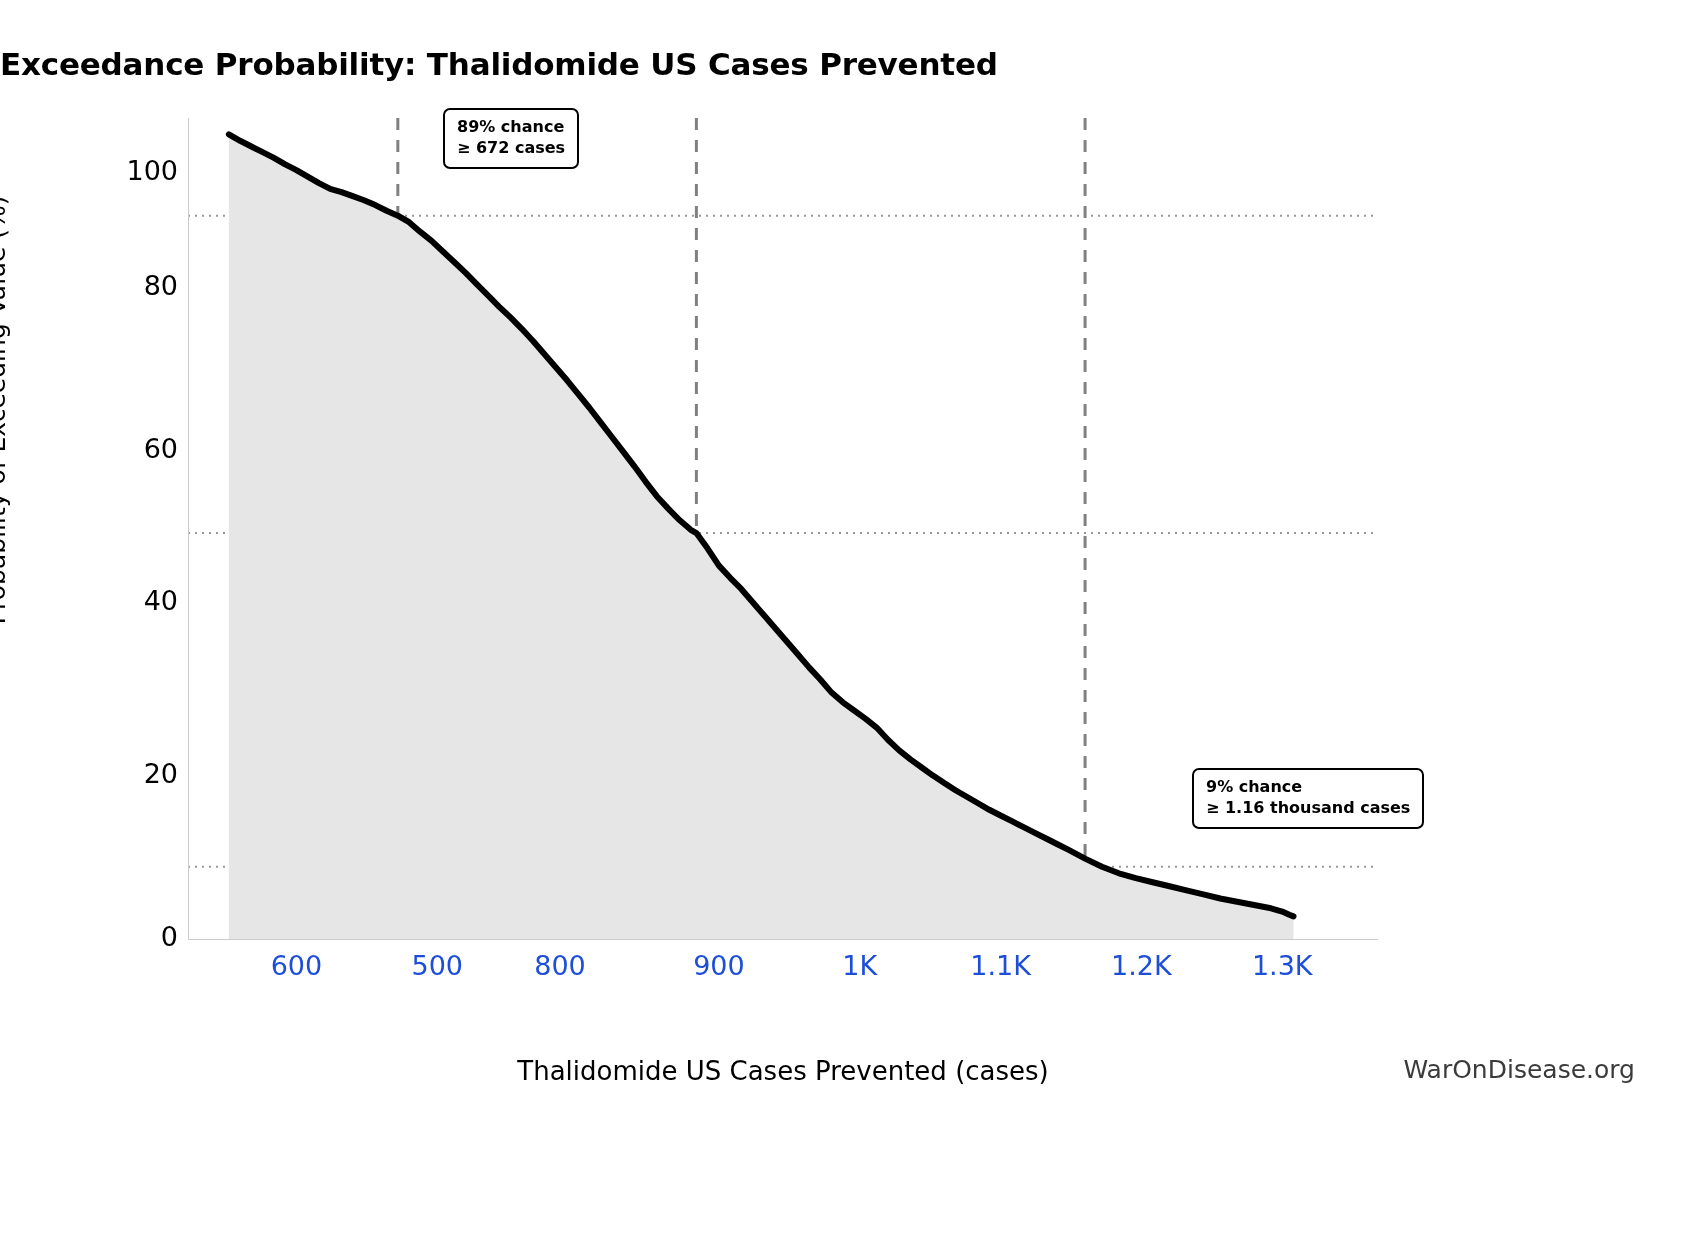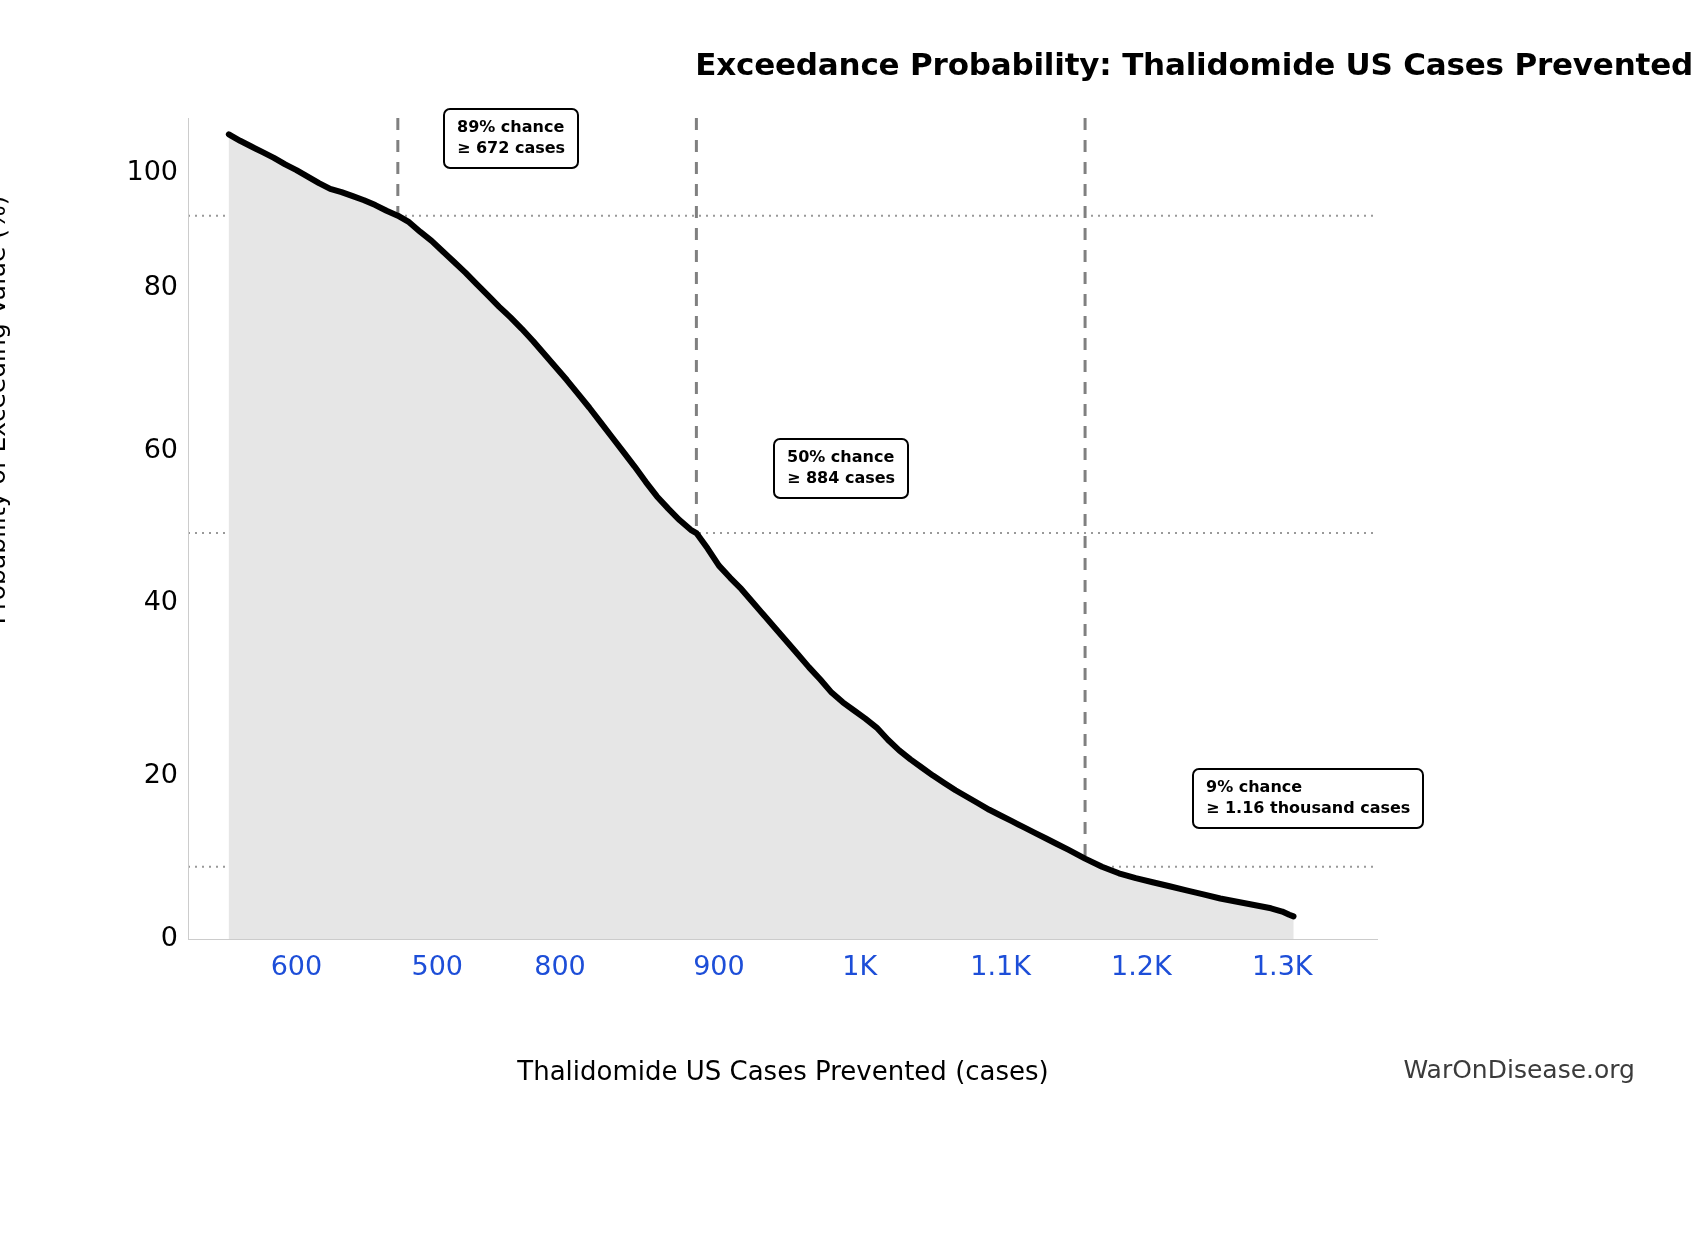--- a/index.html
+++ b/index.html
@@ -17,21 +17,21 @@
   #figure {
     position: relative;
     width: 1693px;
     height: 1234px;
   }
   #chart-title {
     position: absolute;
     left: 0;
     top: 46px;
     width: 1693px;
-    text-align: right;
+    text-align: left;
     font-size: 31px;
     font-weight: bold;
     letter-spacing: -0.2px;
     color: #000;
   }
   #plot-area {
     position: absolute;
     left: 188px;
     top: 118px;
     width: 1190px;
@@ -164,24 +164,20 @@
     </div>
 
   <div id="ylabel">Probability of Exceeding Value (%)</div>
   <div id="xlabel">Thalidomide US Cases Prevented (cases)</div>
 
   <div class="annot-box" id="annot-p89" style="left:443px; top:108px;">
     <div>89% chance</div>
     <div>≥ 672 cases</div>
   </div>
 
-  <div class="annot-box" id="annot-p50" style="left:773px; top:438px;">
-    <div>50% chance</div>
-    <div>≥ 884 cases</div>
-  </div>
 
   <div class="annot-box" id="annot-p9" style="left:1192px; top:768px;">
     <div>9% chance</div>
     <div>≥ 1.16 thousand cases</div>
   </div>
 
   <div id="footer">WarOnDisease.org</div>
 
 </div>
 

